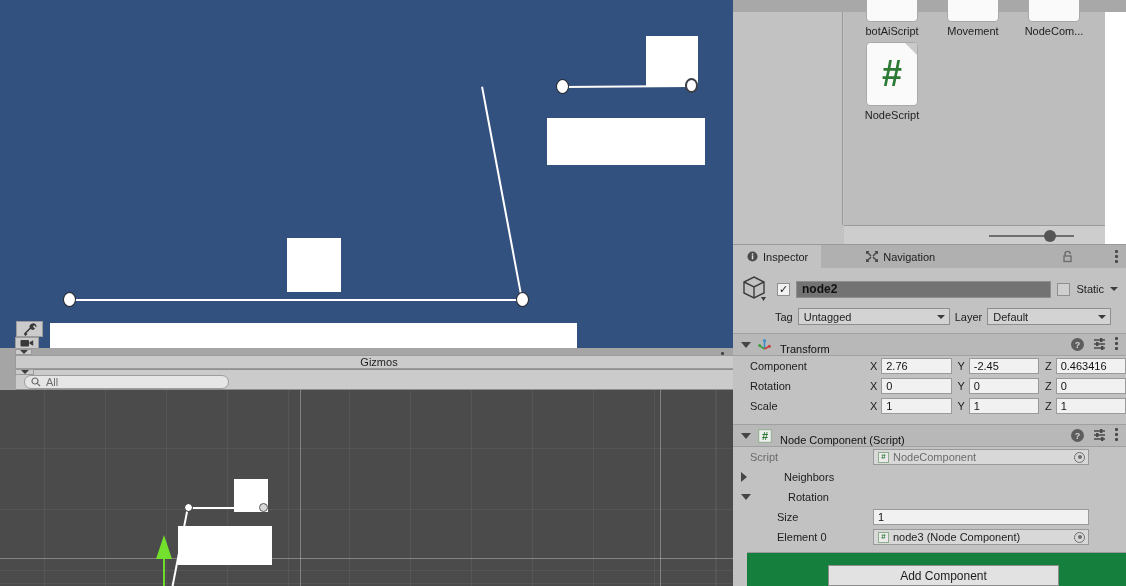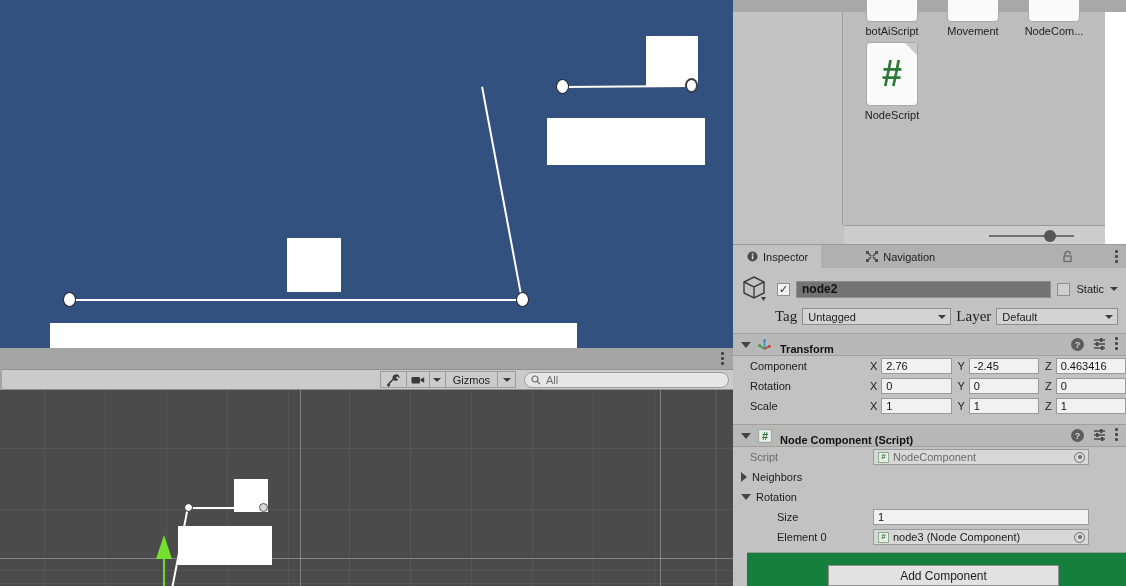--- a/index.html
+++ b/index.html
@@ -19,23 +19,23 @@
   .gv-rect{position:absolute;background:#ffffff;}
   .gv-line{position:absolute;background:#ffffff;transform-origin:0 50%;height:2px;}
   .gv-node{position:absolute;width:13px;height:15px;border-radius:50%;background:#ffffff;border:1.5px solid #20232b;box-sizing:border-box;}
   .gv-node.hollow{background:#ffffff;border:2px solid #3b3f46;}
 
   
   .sv-topstrip{position:absolute;left:0;top:348px;width:733px;height:21px;background:#a5a5a5;}
   .sv-kebab{position:absolute;right:9px;top:352px;width:3px;height:13px;}
   .sv-kebab i{display:block;width:3px;height:3px;background:#454545;margin-bottom:2px;border-radius:1px;}
 
-  .sv-toolbar{position:absolute;left:2px;top:369px;width:733px;height:21px;background:#cbcbcb;
+  .sv-toolbar{position:absolute;left:16px;top:369px;width:733px;height:21px;background:#cbcbcb;
     border-top:1px solid #8f8f8f;border-bottom:1px solid #8f8f8f;box-sizing:border-box;
-    display:flex;align-items:center;justify-content:flex-end;padding-right:6px;}
+    display:flex;justify-content:flex-end;padding-right:6px;flex-direction:column;}
   .tb-btn{height:17px;display:flex;align-items:center;justify-content:center;
     background:#cbcbcb;border:1px solid #9b9b9b;box-sizing:border-box;margin-left:-1px;}
   .tb-btn.first{margin-left:0;}
   .tb-wrench{width:27px;}
   .tb-cam{width:24px;}
   .tb-camarrow{width:17px;}
   .tb-gizmos{padding:0 7px;font-size:11px;color:#1d1d1d;}
   .tb-gizarrow{width:19px;}
   .tb-search{width:205px;height:16px;margin-left:8px;background:#e6e6e6;border:1px solid #9d9d9d;
     border-radius:8px;box-sizing:border-box;display:flex;align-items:center;padding-left:6px;color:#6d6d6d;font-size:11px;}
@@ -98,32 +98,32 @@
   .go-row1{display:flex;align-items:center;gap:6px;}
   .cube-ico{width:30px;height:30px;position:relative;flex:0 0 auto;}
   .chk{width:13px;height:13px;background:#f1f1f1;border:1px solid #8f8f8f;box-sizing:border-box;
     display:flex;align-items:center;justify-content:center;}
   .chk .mark{font-size:11px;line-height:1;color:#222;}
   .name-field{flex:1;height:17px;background:#737373;border:1px solid #8e8e8e;box-sizing:border-box;
     display:flex;align-items:center;padding-left:5px;font-weight:bold;font-size:12px;color:#111;}
   .static-chk{width:13px;height:13px;background:#cfcfcf;border:1px solid #8f8f8f;box-sizing:border-box;}
   .static-lbl{font-size:11px;color:#1c1c1c;}
   .go-row2{display:flex;align-items:center;gap:5px;margin-top:4px;padding-left:34px;}
-  .lbl{font-size:15px;color:#1c1c1c;font-family:Liberation Serif, serif;}
+  .lbl{font-size:11px;color:#1c1c1c;}
   .dd{height:17px;background:#d3d3d3;border:1px solid #8e8e8e;box-sizing:border-box;
     display:flex;align-items:center;justify-content:space-between;padding:0 4px 0 5px;font-size:11px;color:#1c1c1c;}
   .dd-tag{width:152px;}
   .dd-layer{width:124px;}
 
   .comp-header{height:23px;background:#b8b8b8;border-top:1px solid #a0a0a0;border-bottom:1px solid #a0a0a0;
     display:flex;align-items:center;padding:0 8px;margin-top:8px;box-sizing:border-box;}
   .foldout{width:0;height:0;border-left:5px solid transparent;border-right:5px solid transparent;border-top:6px solid #454545;margin-right:6px;}
   .foldout.closed{border-left:6px solid #454545;border-top:5px solid transparent;border-bottom:5px solid transparent;border-right:0;}
   .comp-ico{width:15px;height:15px;margin-right:8px;display:flex;align-items:center;justify-content:center;}
-  .comp-title{font-weight:bold;font-size:11px;color:#111;margin-top:8px;}
+  .comp-title{font-weight:normal;font-size:11px;color:#111;margin-top:8px;}
   .comp-tools{margin-left:auto;display:flex;align-items:center;gap:9px;}
   .ico-help{width:13px;height:13px;border-radius:50%;background:#5d5d5d;color:#d6d6d6;font-size:9px;
     display:flex;align-items:center;justify-content:center;font-weight:bold;}
 
   .prop-row{display:flex;align-items:center;height:20px;padding-left:17px;}
   .prop-lbl{width:123px;font-size:11px;color:#1c1c1c;}
   .prop-lbl.dim{color:#6b6b6b;}
   .axis{font-size:11px;color:#1c1c1c;margin-right:4px;}
   .vfield{height:16px;background:#f1f1f1;border:1px solid #9a9a9a;box-sizing:border-box;
     display:flex;align-items:center;padding-left:4px;font-size:11px;color:#111;width:72px;overflow:hidden;white-space:nowrap;}
@@ -131,21 +131,21 @@
   .objfield{height:16px;background:#d8d8d8;border:1px solid #9a9a9a;box-sizing:border-box;
     display:flex;align-items:center;padding-left:4px;font-size:11px;color:#6b6b6b;width:216px;}
   .objfield.on{color:#1c1c1c;}
   .objfield .sq{width:11px;height:11px;border:1px solid #8fae8f;background:#eaeaea;margin-right:4px;
     display:flex;align-items:center;justify-content:center;font-size:8px;font-weight:bold;color:#2c7a34;line-height:1;box-sizing:border-box;}
   .objfield .sel{margin-left:auto;margin-right:3px;width:11px;height:11px;border-radius:50%;
     border:1.5px solid #6e6e6e;box-sizing:border-box;display:flex;align-items:center;justify-content:center;}
   .objfield .sel b{width:4px;height:4px;border-radius:50%;background:#6e6e6e;display:block;}
   .fold-row{display:flex;align-items:center;height:20px;padding-left:8px;}
   .fold-row .foldout{margin-right:5px;}
-  .fold-lbl{font-size:11px;color:#1c1c1c;}
+  .fold-lbl{font-size:11px;color:#1c1c1c;margin-left:32px;}
   .wide-field{height:16px;background:#f1f1f1;border:1px solid #9a9a9a;box-sizing:border-box;
     display:flex;align-items:center;padding-left:4px;font-size:11px;color:#111;width:216px;}
   .prop-lbl.indent{width:123px;padding-left:27px;box-sizing:border-box;}
 
   .add-wrap{position:absolute;left:0;bottom:0;width:393px;height:46px;border-top:1px solid #9a9a9a;
     display:flex;align-items:center;justify-content:center;background:#15803d;box-sizing:border-box;margin-left:14px;}
   .add-btn{width:231px;height:21px;background:#e2e2e2;border:1px solid #8e8e8e;box-sizing:border-box;
     display:flex;align-items:center;justify-content:center;font-size:12px;color:#1c1c1c;}
 </style>
 </head>

